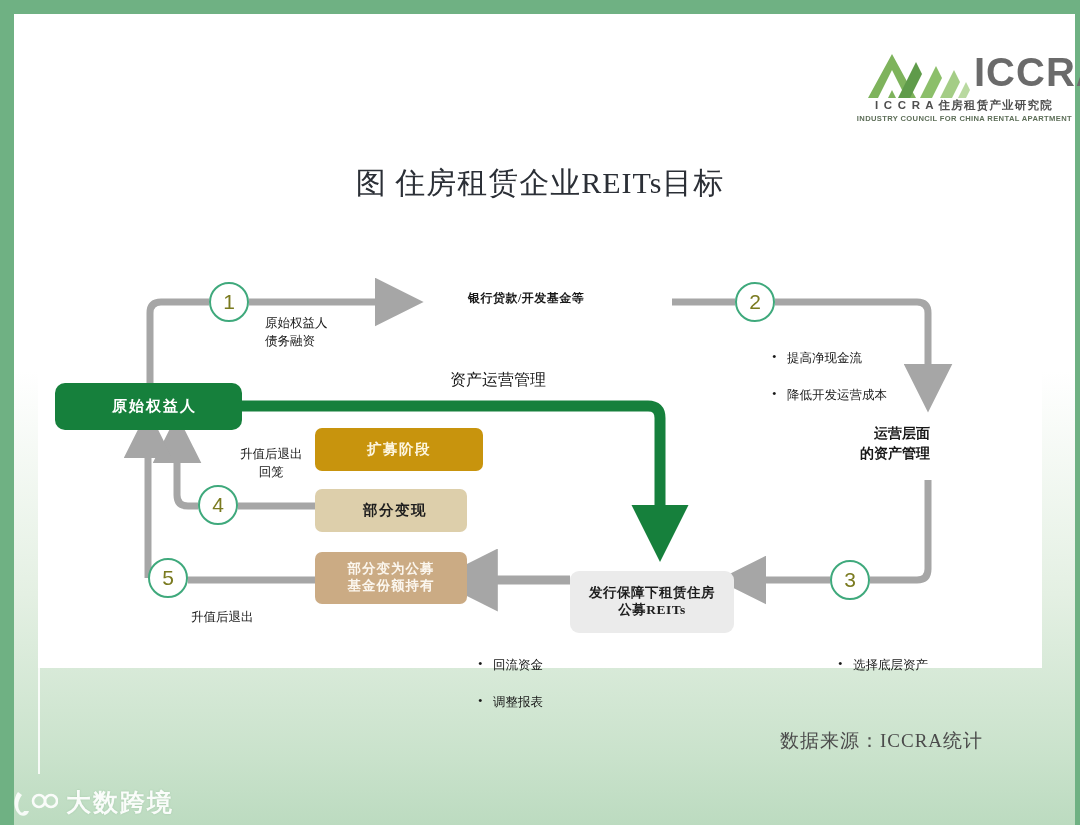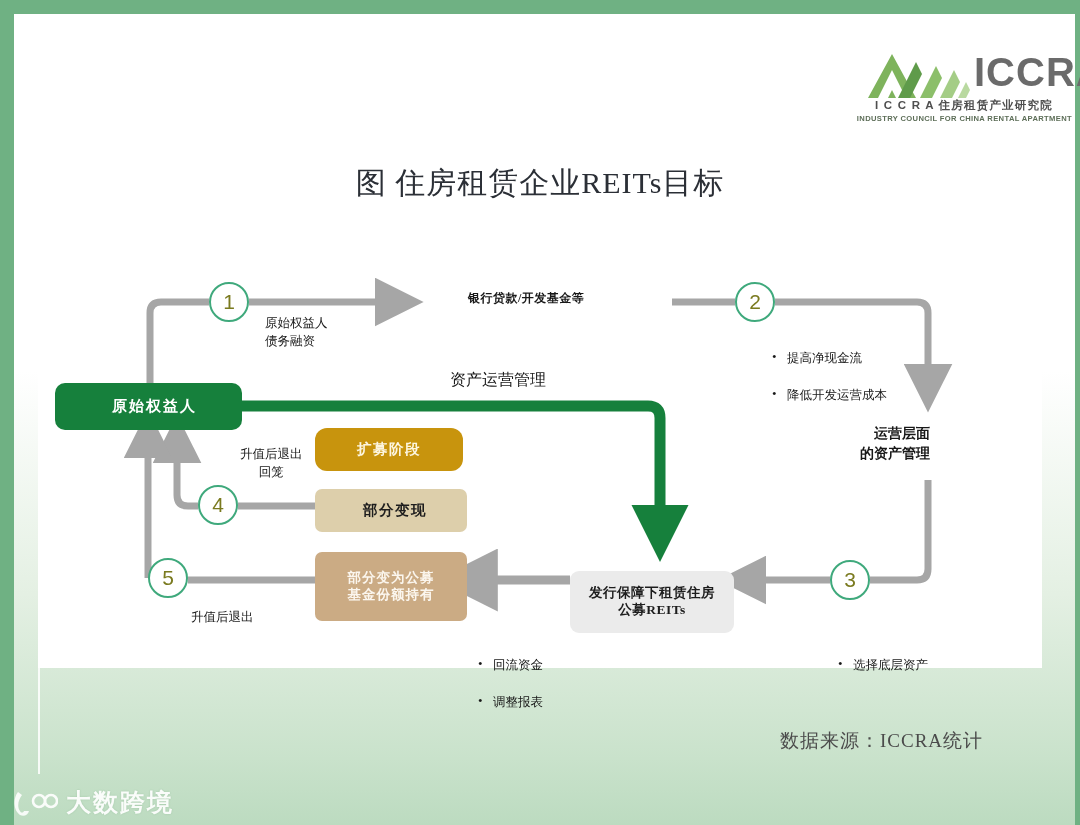--- a/index.html
+++ b/index.html
@@ -83,31 +83,31 @@
     text-align: center; line-height: 1.25;
     font-family: "Liberation Serif", "DejaVu Serif", serif;
     font-weight: 700;
   }
   .box-originator {
     left: 55px; top: 383px; width: 187px; height: 47px;
     background: #16803c; border-radius: 10px;
     color: #ffffff; font-size: 15px; letter-spacing: 2px; padding-left: 12px;
   }
   .box-expand {
-    left: 315px; top: 428px; width: 148px; height: 43px;
-    background: #c8940d; border-radius: 12px;
+    left: 315px; top: 428px; width: 168px; height: 43px;
+    background: #c8940d; border-radius: 7px;
     color: #fdf6e0; font-size: 14.5px; letter-spacing: 1.5px;
   }
   .box-partial {
     left: 315px; top: 489px; width: 152px; height: 43px;
     background: #ddcfab; border-radius: 7px;
     color: #1d1d1d; font-size: 14.5px; letter-spacing: 1.5px; padding-left: 8px;
   }
   .box-fundshare {
-    left: 315px; top: 552px; width: 152px; height: 69px;
+    left: 315px; top: 552px; width: 152px; height: 52px;
     background: #cbab84; border-radius: 7px;
     color: #fbf6ee; font-size: 13.5px; letter-spacing: 1px;
   }
   .box-reits {
     left: 570px; top: 550px; width: 164px; height: 62px;
     background: #ebebeb; border-radius: 9px;
     color: #1d1d1d; font-size: 13.5px; letter-spacing: .5px; margin-top: 21px;
   }
   
   .circle {

